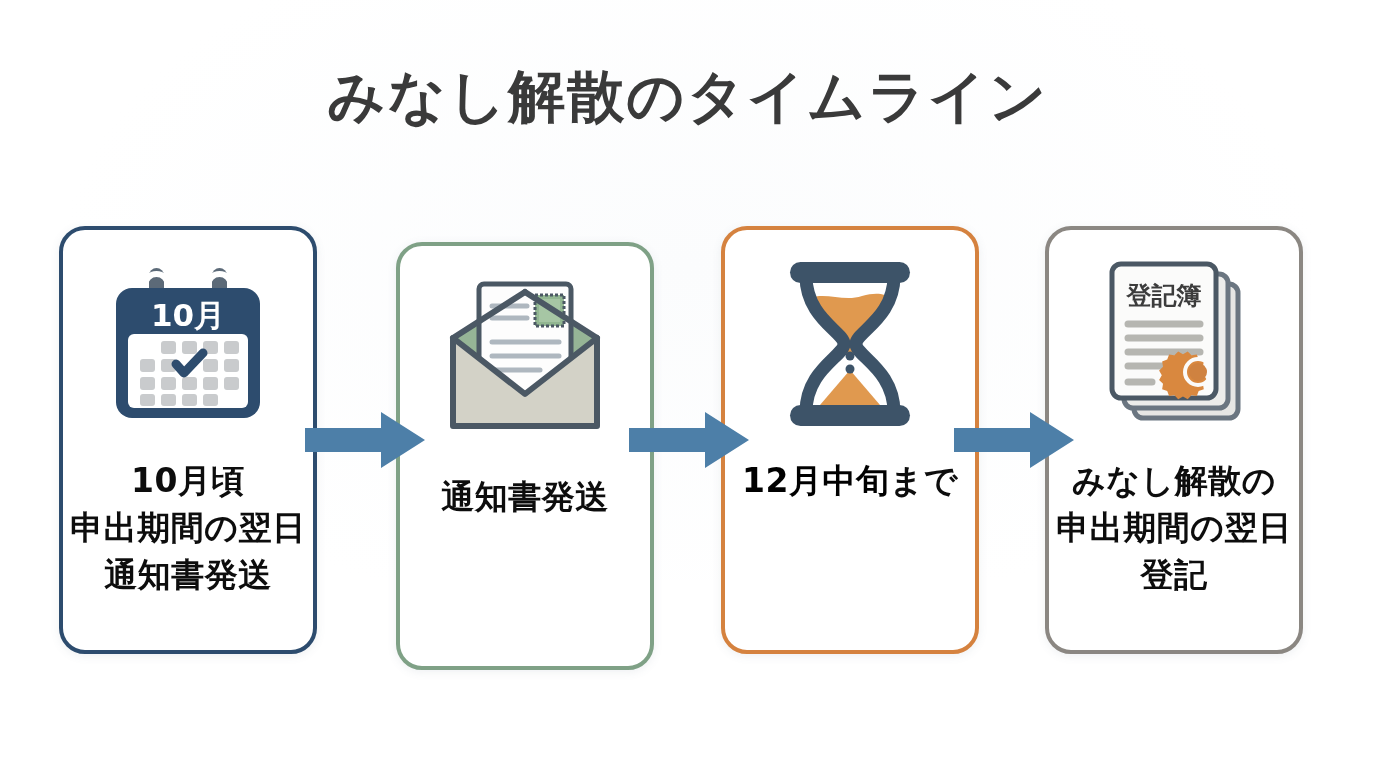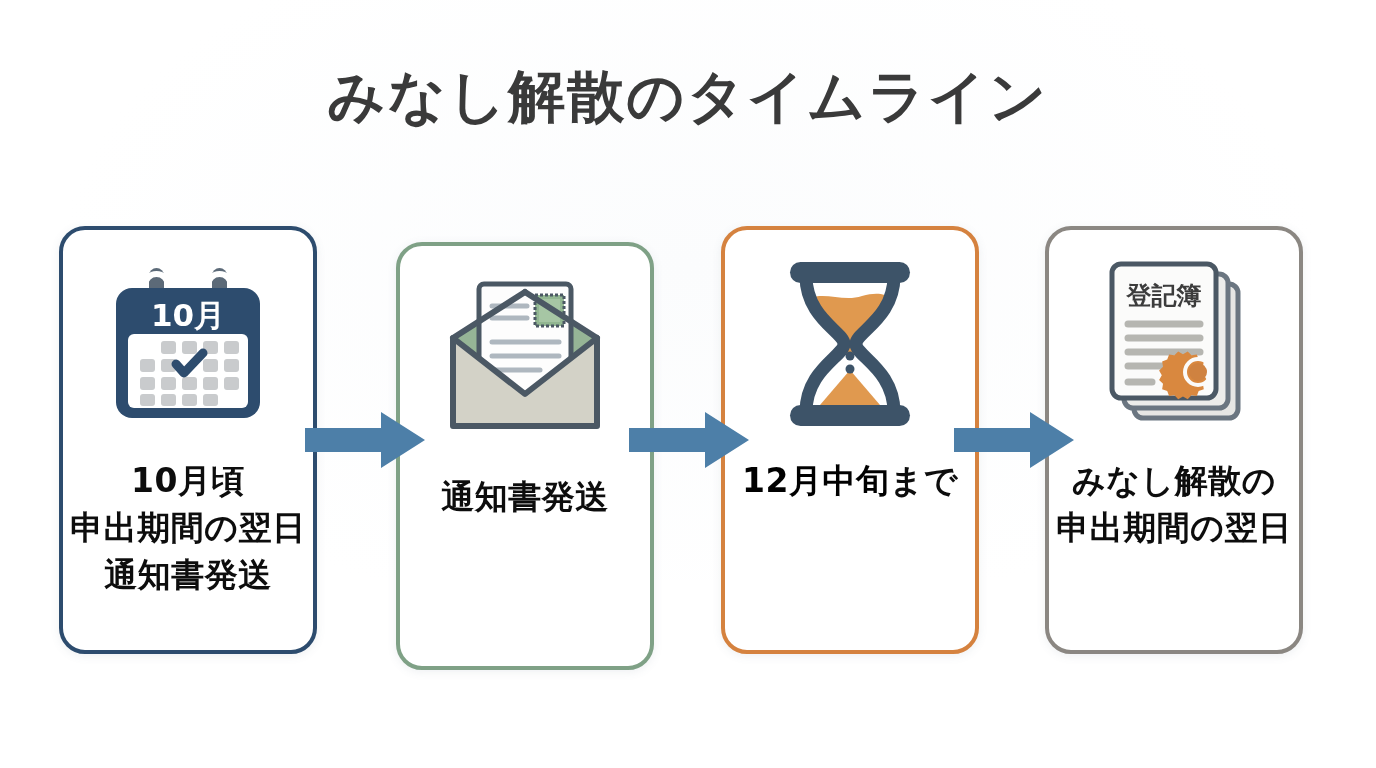--- a/index.html
+++ b/index.html
@@ -218,20 +218,21 @@
         <g>
           <path d="M104 101 l5.8 -3.3 l4.6 4.8 l6.5 -1.1 l2.3 6.2 l6.2 2.3 l-1.1 6.5 l4.8 4.6 l-3.3 5.8 l3.3 5.8 l-4.8 4.6 l1.1 6.5 l-6.2 2.3 l-2.3 6.2 l-6.5 -1.1 l-4.6 4.8 l-5.8 -3.3 l-5.8 3.3 l-4.6 -4.8 l-6.5 1.1 l-2.3 -6.2 l-6.2 -2.3 l1.1 -6.5 l-4.8 -4.6 l3.3 -5.8 l-3.3 -5.8 l4.8 -4.6 l-1.1 -6.5 l6.2 -2.3 l2.3 -6.2 l6.5 1.1 l4.6 -4.8 Z" fill="#d9883f" transform="translate(-12,-4) scale(0.82) translate(24,26)"></path>
           <circle cx="108" cy="118" r="13" fill="none" stroke="#fbfbfa" stroke-width="4"></circle>
           <circle cx="108" cy="118" r="9" fill="#cf8240"></circle>
         </g>
       </svg>
     </div>
     <div class="label">
       <div>みなし解散の</div>
       <div>申出期間の翌日</div>
+      <div>登記</div>
     </div>
   </div>
 
   <div class="arrow a1">
     <svg width="124" height="62" viewBox="0 0 124 62">
       <path d="M2 19 L78 19 L78 3 L122 31 L78 59 L78 43 L2 43 Z" fill="#4d7fa8" rx="3"></path>
     </svg>
   </div>
   <div class="arrow a2">
     <svg width="124" height="62" viewBox="0 0 124 62">

